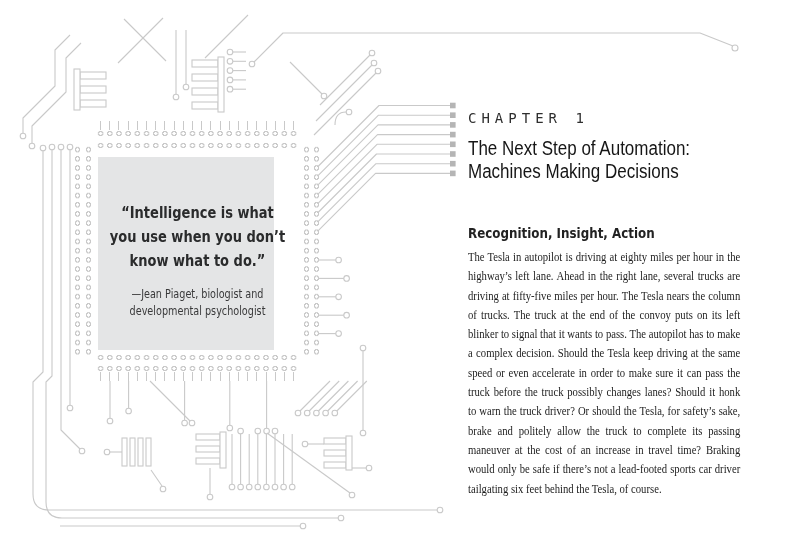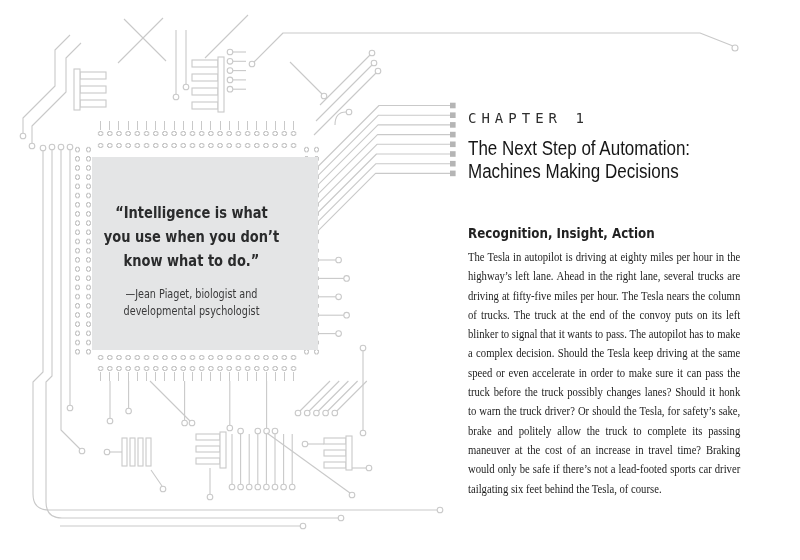--- a/index.html
+++ b/index.html
@@ -29,21 +29,21 @@
     position:absolute;height:7px;
     background-image:radial-gradient(circle at 4.6px 3.5px,#ffffff 0px,#ffffff 1.5px,var(--trace) 1.6px,var(--trace) 2.6px,rgba(0,0,0,0) 2.7px);
     background-size:9.2px 7px;background-repeat:repeat-x;
   }
   .stub-row{
     position:absolute;height:9px;
     background-image:repeating-linear-gradient(90deg,rgba(0,0,0,0) 0px,rgba(0,0,0,0) 4.1px,var(--trace) 4.1px,var(--trace) 5.1px,rgba(0,0,0,0) 5.1px,rgba(0,0,0,0) 9.2px);
   }
   
   .chip{
-    position:absolute;left:92px;top:157px;width:226px;height:193px;
+    position:absolute;left:98px;top:157px;width:176px;height:193px;
     background:var(--chip-fill);
   }
   .quote-scale{
     width:237px;margin-left:-19px;padding-top:44px;
     transform:scaleX(0.84);transform-origin:top center;
     text-align:center;font-family:"DejaVu Sans",sans-serif;
   }
   .quote-line{font-size:15.5px;line-height:24px;font-weight:bold;color:#2a2b2c;}
   .quote-attr{margin-top:13px;}
   .attr-line{font-size:11.5px;line-height:17px;font-weight:normal;color:#39393a;}

